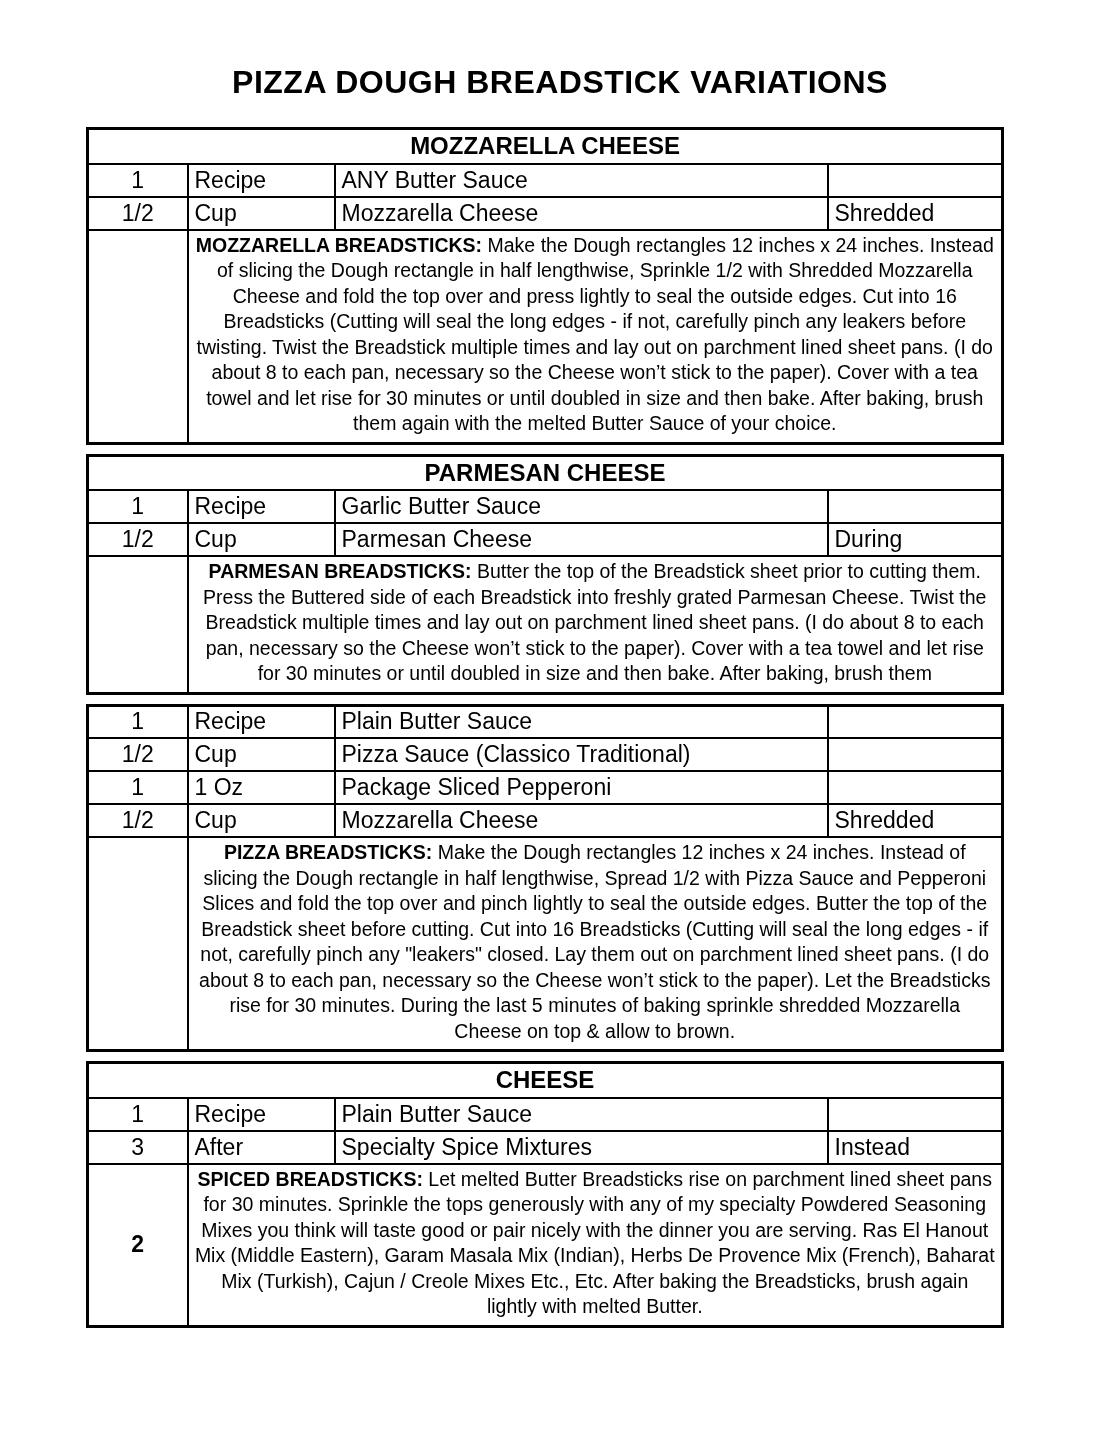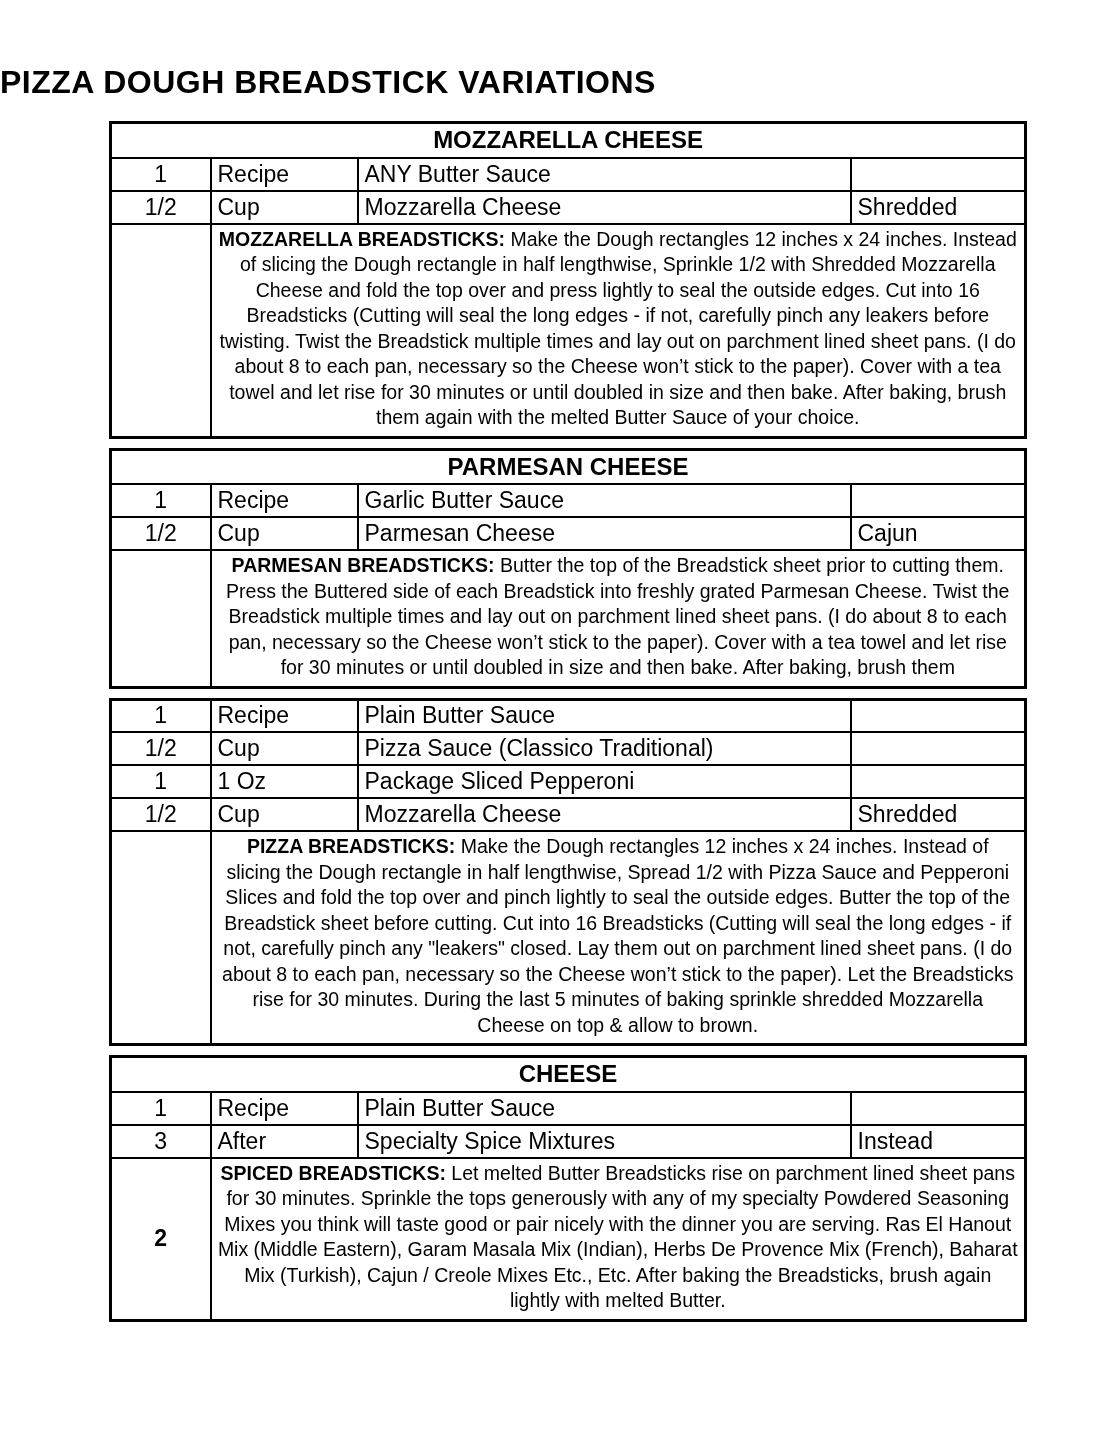--- a/index.html
+++ b/index.html
@@ -4,29 +4,29 @@
 <style>
   * { box-sizing: border-box; margin: 0; padding: 0; }
   html, body {
     width: 1120px;
     background: #ffffff;
     font-family: "Liberation Sans", "DejaVu Sans", sans-serif;
     color: #000000;
   }
   body { min-height: 1451px; padding-top: 64px; }
   .doc-title {
-    text-align: left;
+    text-align: center;
     font-size: 32px;
     font-weight: 700;
     letter-spacing: 0.5px;
-    margin-bottom: 20px;
+    margin-bottom: 26px;
   }
   .tables-wrap {
     width: 915px;
-    margin-left: 109px;
+    margin-left: 86px;
   }
   table.recipe-table {
     width: 915px;
     border-collapse: collapse;
     table-layout: fixed;
     border: 3px solid #000;
     margin-bottom: 9px;
   }
   table.recipe-table th,
   table.recipe-table td {
@@ -120,21 +120,21 @@
       <tr>
         <td class="qty-cell">1</td>
         <td class="unit-cell">Recipe</td>
         <td class="item-cell">Garlic Butter Sauce</td>
         <td class="note-cell"></td>
       </tr>
       <tr>
         <td class="qty-cell">1/2</td>
         <td class="unit-cell">Cup</td>
         <td class="item-cell">Parmesan Cheese</td>
-        <td class="note-cell">Cajun</td>
+        <td class="note-cell">During</td>
       </tr>
       <tr>
         <td class="desc-qty-cell"></td>
         <td class="desc-cell" colspan="3">
           <span class="desc-lead">PARMESAN BREADSTICKS:</span><span> Butter the top of the Breadstick sheet prior to cutting them. Press the Buttered side of each Breadstick into freshly grated Parmesan Cheese. Twist the Breadstick multiple times and lay out on parchment lined sheet pans. (I do about 8 to each pan, necessary so the Cheese won’t stick to the paper). Cover with a tea towel and let rise for 30 minutes or until doubled in size and then bake. After baking, brush them</span>
         </td>
       </tr>
     </tbody>
   </table>
 

